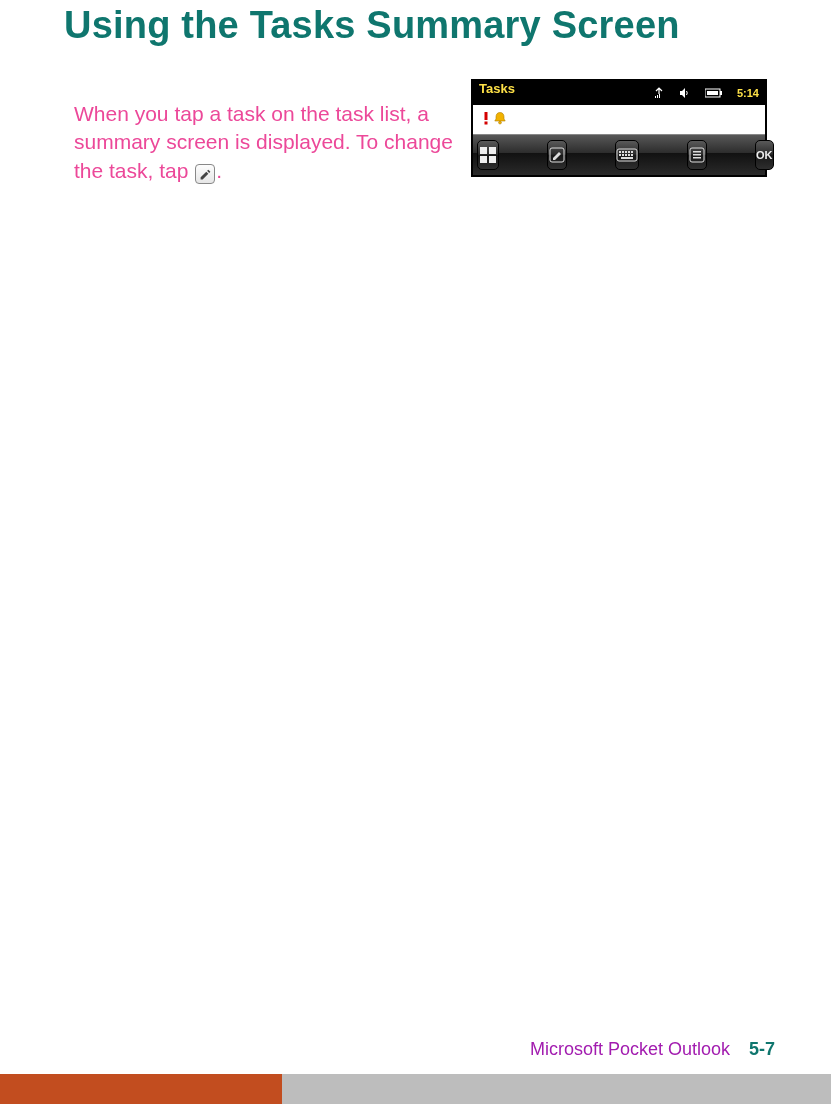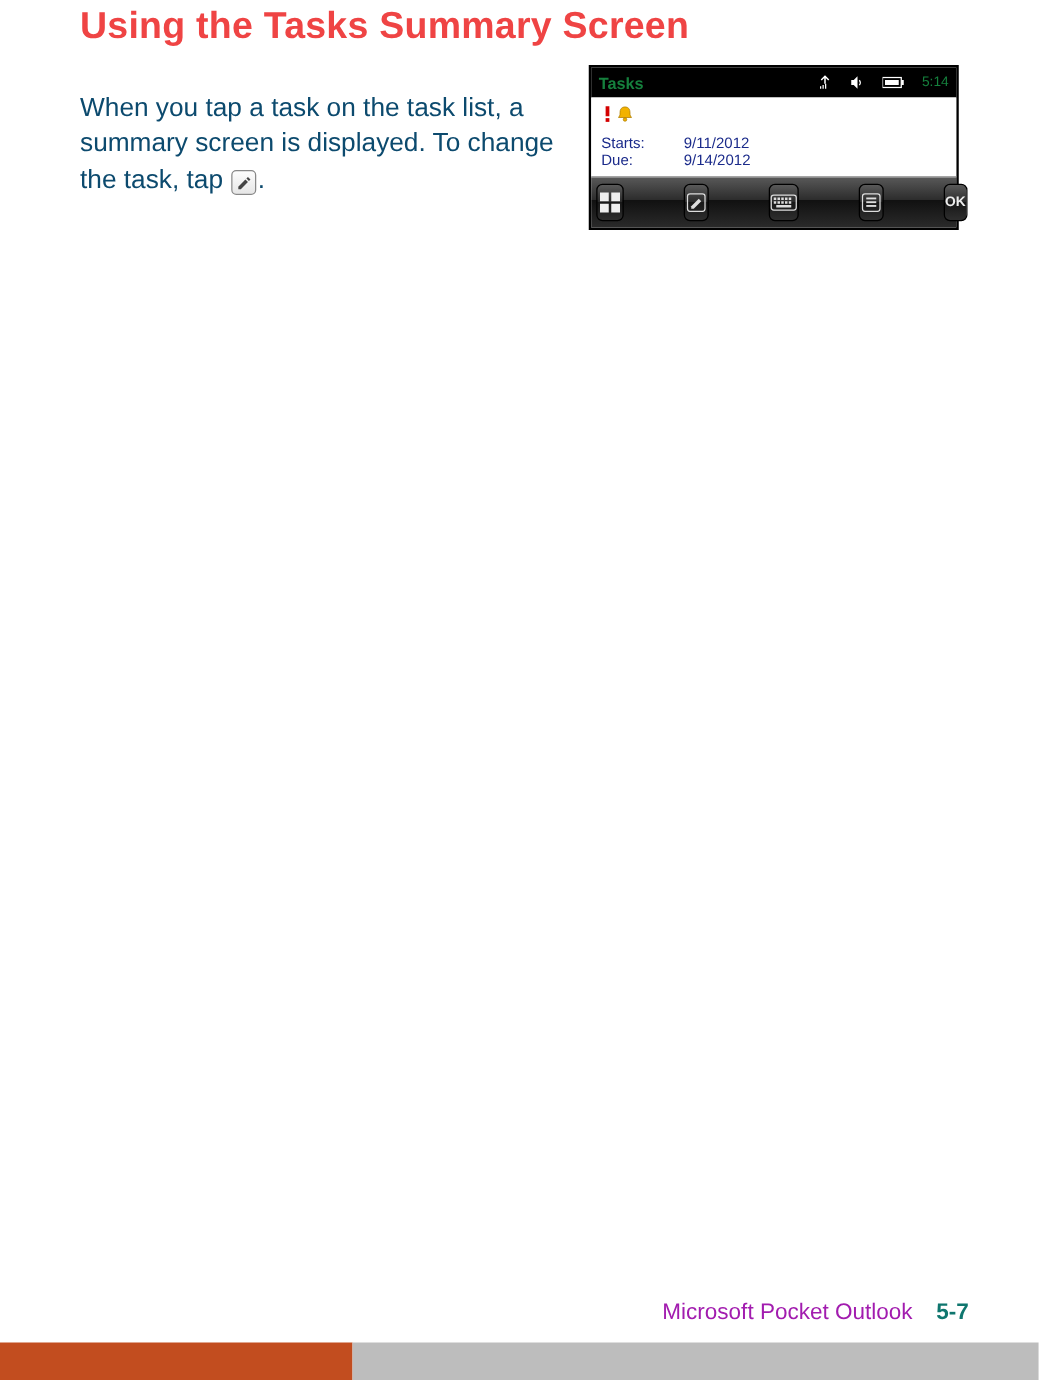--- a/index.html
+++ b/index.html
@@ -9,36 +9,37 @@
     width: 831px;
     height: 1104px;
     background: #fff;
     position: relative;
     color: #333;
   }
   .page {
     padding: 0 64px 0 64px;
   }
   h1.heading {
-    color: #ef4444;
+    color: #0f766e;
     font-weight: 600;
-    font-size: 30px;
-    margin: 4px 0 14px 0;
+    font-size: 38px;
+    margin: 4px 0 32px 0;
     letter-spacing: 0.2px;
   }
   .content-row {
     display: flex;
     gap: 18px;
     align-items: flex-start;
   }
   .body-text {
     flex: 1;
     font-size: 21px;
     line-height: 1.35;
-    color: #0c4a6e;
+    color: #ec4899;
+    margin-left: 10px;
   }
   .inline-icon {
     display: inline-flex;
     align-items: center;
     justify-content: center;
     width: 20px;
     height: 20px;
     border: 1px solid #888;
     border-radius: 4px;
     background: linear-gradient(#fdfdfd,#e6e6e6);
@@ -50,30 +51,29 @@
   
   .device {
     width: 296px;
     border: 2px solid #000;
     background: #fff;
     font-family: Tahoma, Arial, sans-serif;
     font-size: 12px;
   }
   .device .titlebar {
     background: #000;
-    color: #15803d;
+    color: #fde047;
     height: 24px;
     display: flex;
-    align-items: center;
     padding: 0 6px;
     font-weight: bold;
     font-size: 13px;
   }
   .device .titlebar .spacer { flex: 1; }
-  .device .titlebar .sys { display: flex; align-items: center; gap: 14px; font-size: 11px; font-weight: normal; }
+  .device .titlebar .sys { display: flex; align-items: center; gap: 14px; font-size: 11px; font-weight: bold; }
   .device .titlebar svg { display: block; }
 
   .device .task-header {
     border-bottom: 1px solid #888;
     padding: 6px 8px 6px 8px;
     background: #fff;
   }
   .device .task-title-row {
     display: flex;
     align-items: center;
@@ -203,30 +203,20 @@
                 </svg>
             </span>
             <span>
               <svg width="14" height="14" viewBox="0 0 14 14">
                   <path d="M7 1.5 C4.2 1.5 3 3.5 3 6 L3 8 L1.8 10 H12.2 L11 8 L11 6 C11 3.5 9.8 1.5 7 1.5 Z" fill="#f2b200" stroke="#b07d00" stroke-width="0.6"></path>
                   <circle cx="7" cy="11.6" r="1.4" fill="#f2b200" stroke="#b07d00" stroke-width="0.6"></circle>
                 </svg>
             </span>
           </span>
         </div>
-        <div class="meta">
-          <div class="meta-row">
-            <span class="meta-label">Starts:</span>
-            <span class="meta-value">9/11/2012</span>
-          </div>
-          <div class="meta-row">
-            <span class="meta-label">Due:</span>
-            <span class="meta-value">9/14/2012</span>
-          </div>
-        </div>
       </div>
 
 
       <div class="bottombar">
         <div class="bbtn">
           <svg width="20" height="20" viewBox="0 0 20 20">
               <rect x="2" y="2" width="7" height="7" fill="#eee"></rect>
               <rect x="11" y="2" width="7" height="7" fill="#eee"></rect>
               <rect x="2" y="11" width="7" height="7" fill="#eee"></rect>
               <rect x="11" y="11" width="7" height="7" fill="#eee"></rect>

